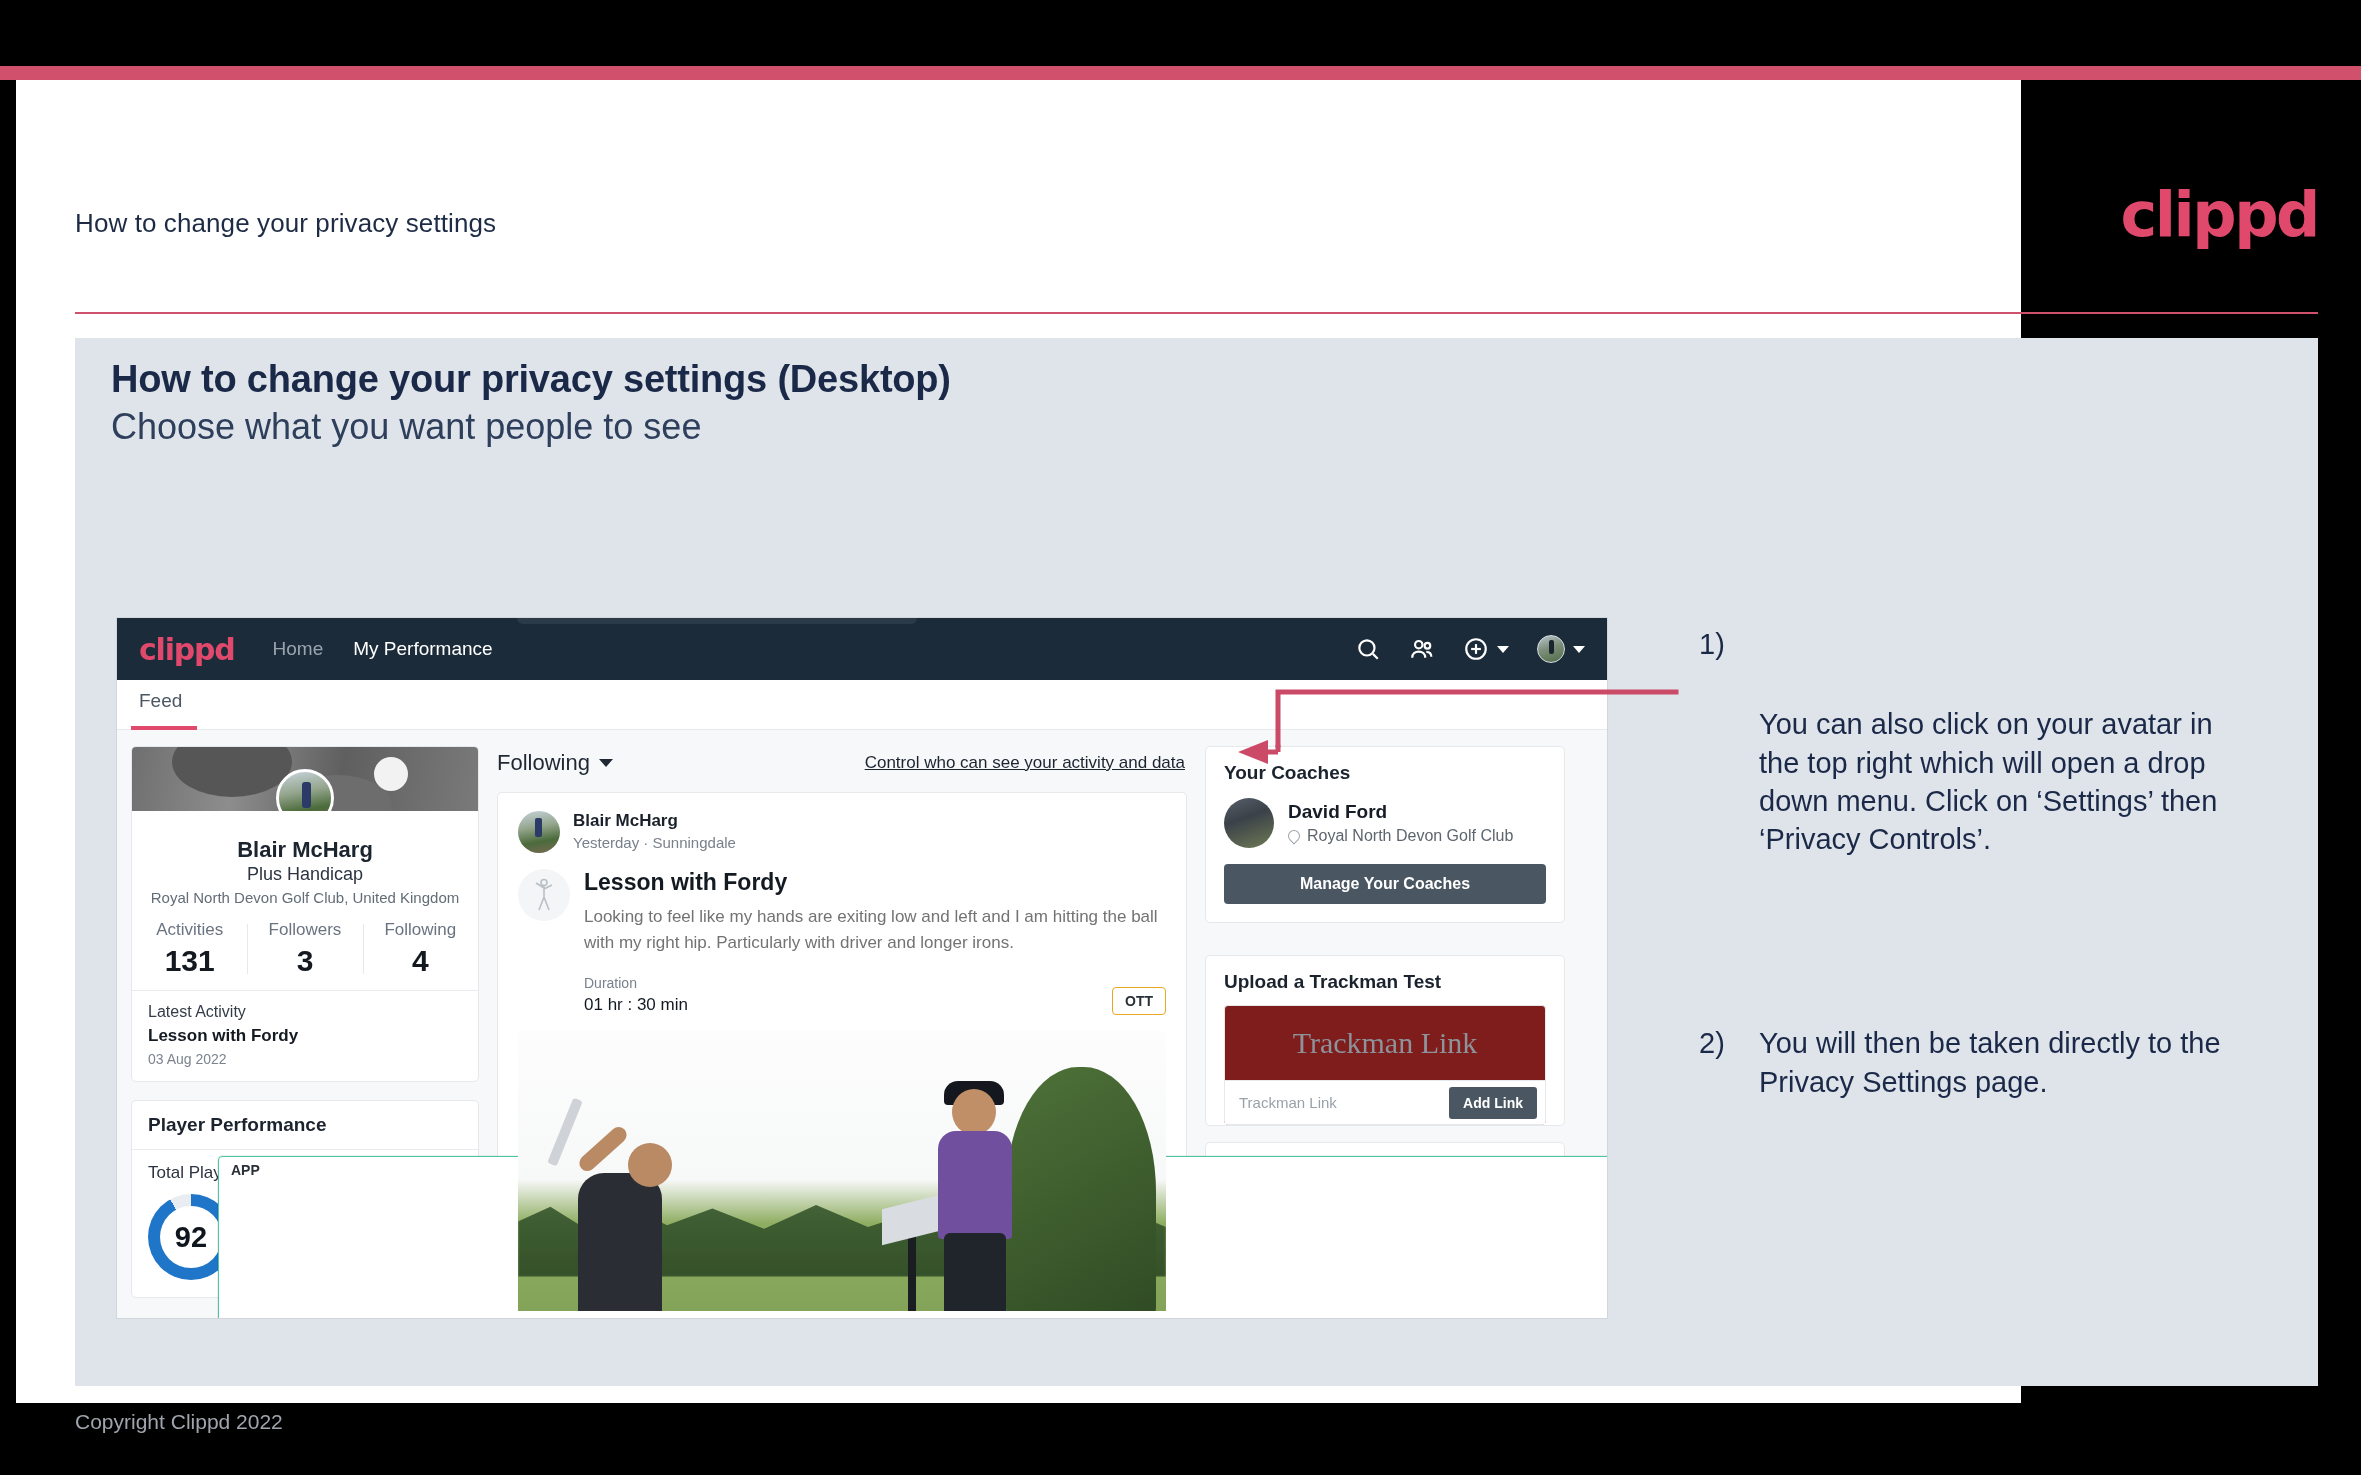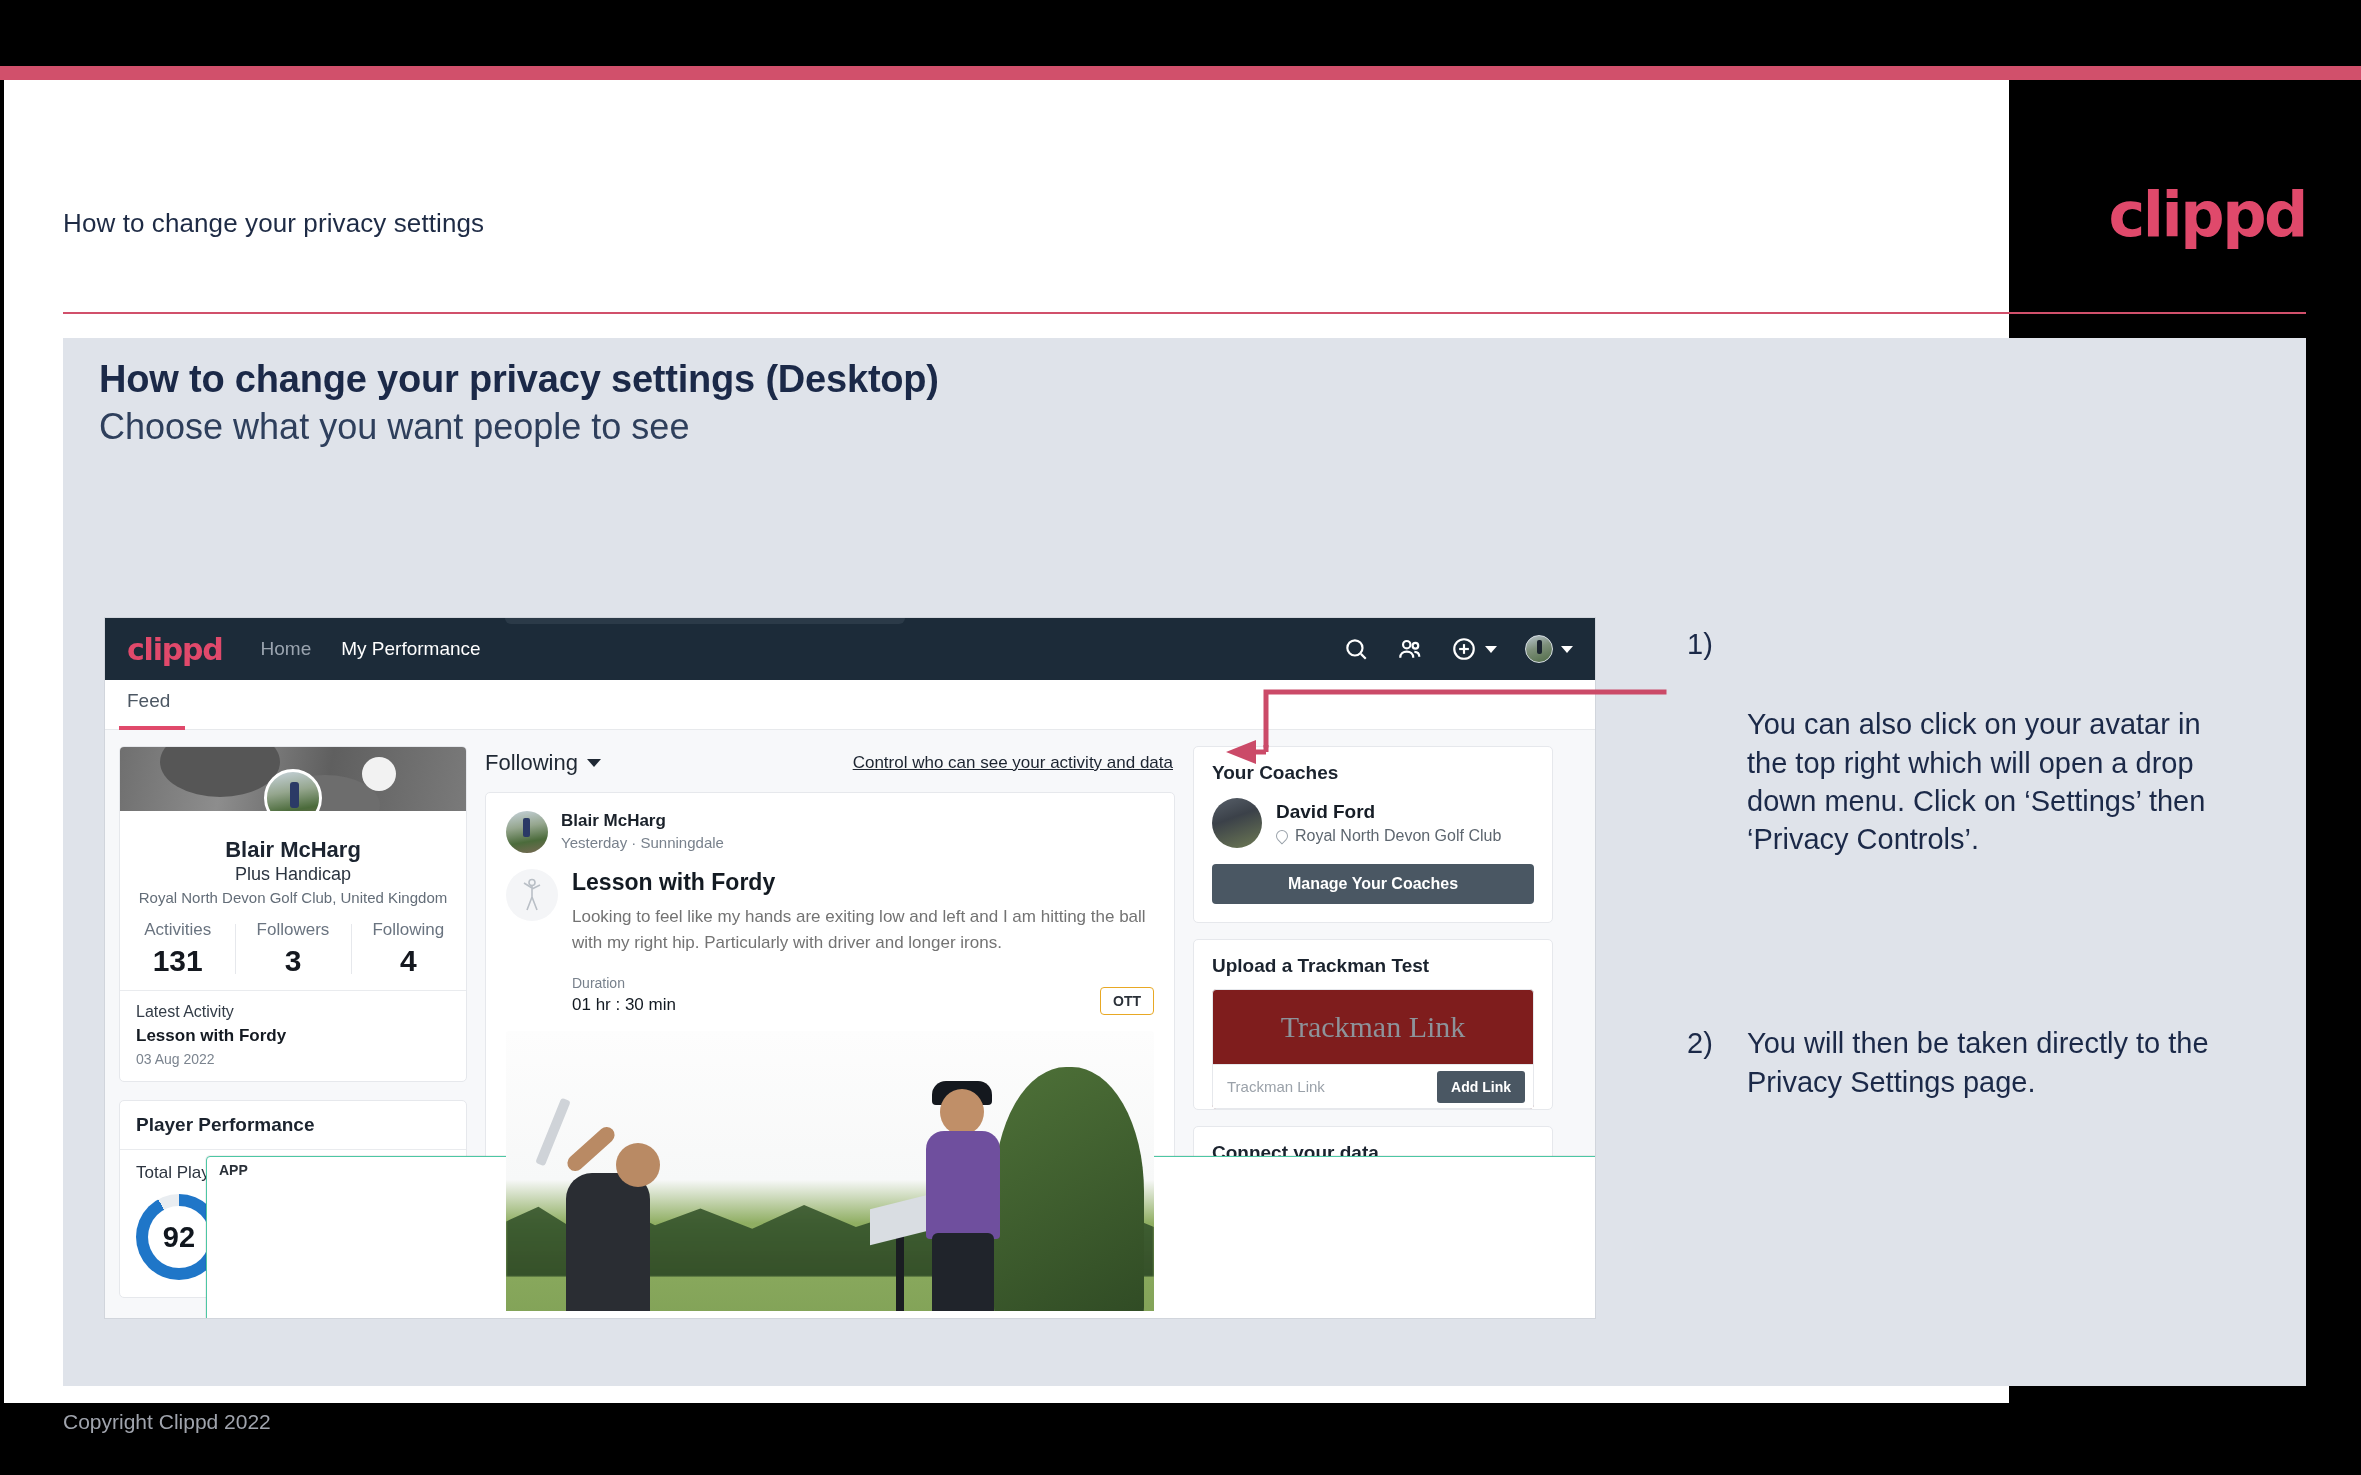--- a/index.html
+++ b/index.html
@@ -14,21 +14,21 @@
     width: 2361px; height: 1475px;
     background: #000000;
   }
   
   .top-black { position:absolute; left:0; top:0; width:2361px; height:66px; background:#000; }
   .top-pink-rule { position:absolute; left:0; top:66px; width:2361px; height:14px; background:#d1506b; }
   .bottom-black { position:absolute; left:0; top:1403px; width:2361px; height:72px; background:#000; }
 
   
   .slide {
-    position:absolute; left:4px; top:80px; width:2005px; height:1323px;
+    position:absolute; left:16px; top:80px; width:2005px; height:1323px;
     background:#ffffff;
   }
 
   
   .slide-header {
     position:absolute; left:59px; top:112px; width:2243px; height:86px;
   }
   .slide-kicker {
     font-size:26px; color:#1e2b45; letter-spacing:.1px;
     position:absolute; left:0; top:16px;
@@ -204,21 +204,21 @@
   .col-right { width:360px; flex:0 0 360px; }
   .rc-head { font-size:19px; font-weight:bold; color:#1b232e; padding:15px 18px 0; }
   .coach-row { display:flex; gap:14px; align-items:center; padding:14px 18px 0; }
   .coach-av { width:50px;height:50px;border-radius:50%; flex:0 0 50px;
               background:linear-gradient(160deg,#58606a 0%,#3b4149 40%,#6e7a54 100%); }
   .coach-name { font-size:19px; font-weight:bold; color:#161d26; }
   .coach-club { font-size:16px; color:#5d666f; margin-top:4px; display:flex; align-items:center; gap:7px; }
   .pin { width:12px;height:12px; border:1.5px solid #9aa2aa; border-radius:50% 50% 50% 0; transform:rotate(-45deg); }
   .btn-dark { margin:16px 18px 18px; height:40px; background:#4a5763; border-radius:4px; color:#fff;
               font-size:16px; font-weight:bold; display:flex; align-items:center; justify-content:center; }
-  .rc2 { margin-top:16px; }
+  .rc2 { margin-top:32px; }
   .tm-box { margin:12px 18px 0; border:1px solid #e6e8ec; border-radius:4px; background:#7f1d1d; }
   .tm-logo { height:74px; display:flex; align-items:center; justify-content:center;
              font-family:"Liberation Serif", serif; font-size:30px; color:#8d939a; }
   .tm-input { border-top:1px solid #e6e8ec; height:44px; display:flex; align-items:center; padding:0 8px 0 14px; background:#fff; }
   .tm-ph { font-size:15px; color:#9aa1a9; }
   .btn-add { margin-left:auto; background:#4a5763; color:#fff; font-size:14px; font-weight:bold;
              padding:8px 14px; border-radius:3px; }
   .rc3 { margin-top:16px; }
   .arccos-box { margin:12px 18px 0; border:1px solid #e6e8ec; border-radius:4px; background:#fafbfc;
                 height:70px; display:flex; align-items:center; justify-content:center;

